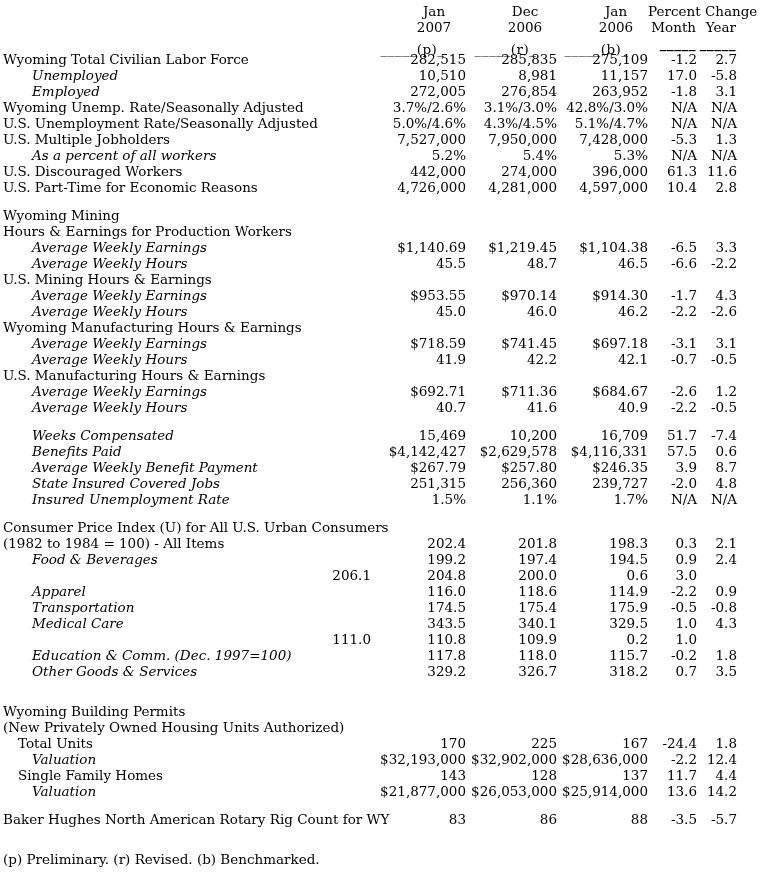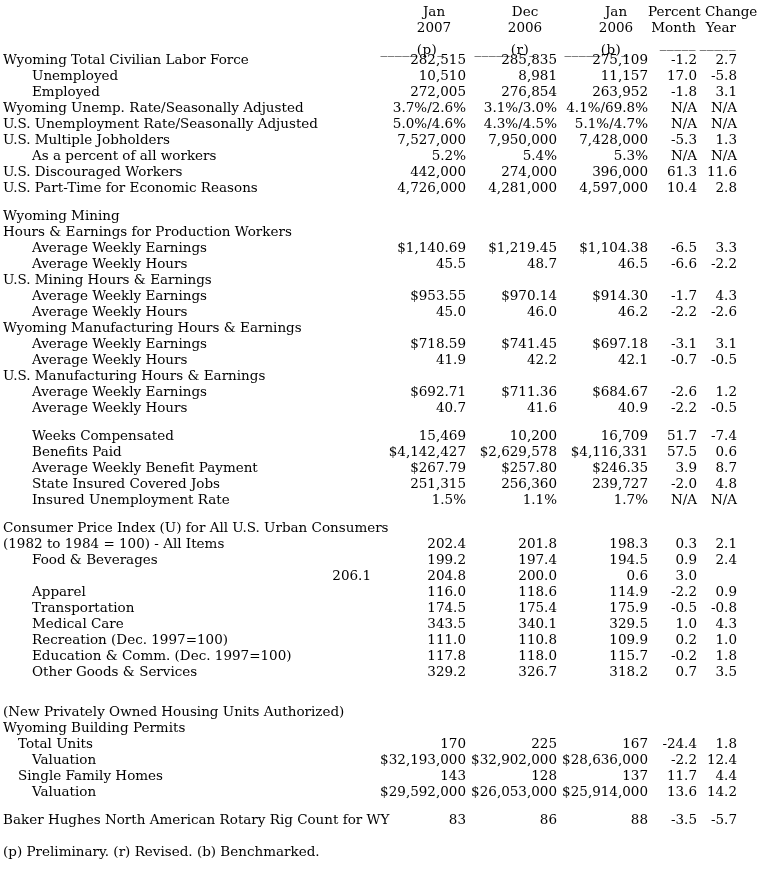--- a/index.html
+++ b/index.html
@@ -24,38 +24,38 @@
   .row {
     display: grid;
     grid-template-columns: 368px 95px 91px 91px 49px 40px;
     height: 16px;
     white-space: nowrap;
   }
   .cell { overflow: visible; white-space: nowrap; }
   .label { text-align: left; }
   .num   { text-align: right; }
   .ind1 { padding-left: 15px; display: inline-block; text-align: center; }
-  .ind2 { padding-left: 29px; display: inline-block; }
+  .ind2 { padding-left: 29px; display: inline-block; font-style: italic; }
   .ind0 { padding-left: 0; display: inline-block; }
   
   .hdr .num span.cbox {
     display: inline-block;
     width: 64px;
     text-align: center;
   }
   .pct-span {
     grid-column: 5 / 7;
     text-align: center;
     white-space: nowrap;
   }
   .note-cell { text-align: center; padding-right: 12px; letter-spacing: 0.5px; margin-top: 6px; }
-  .note-sm   { text-align: right; padding-right: 1px;  letter-spacing: 0.5px; }
+  .note-sm   { text-align: right; padding-right: 1px;  letter-spacing: 0.5px; font-weight: bold; }
   .my-cell   { text-align: right; padding-right: 1px; }
   .spacer { height: 12px; }
-  .footnote { margin-top: 4px; height: 16px; white-space: nowrap; }
+  .footnote { margin-top: 12px; height: 16px; white-space: nowrap; }
 </style>
 </head>
 <body>
 
 <div class="doc">
 
   <div class="row hdr">
     <div class="cell label"></div>
     <div class="cell num"><span class="cbox">Jan</span></div>
     <div class="cell num"><span class="cbox">Dec</span></div>
@@ -106,21 +106,21 @@
     <div class="cell num">276,854</div>
     <div class="cell num">263,952</div>
     <div class="cell num">-1.8</div>
     <div class="cell num">3.1</div>
   </div>
 
   <div class="row">
     <div class="cell label"><span class="lbl ind0">Wyoming Unemp. Rate/Seasonally Adjusted</span></div>
     <div class="cell num">3.7%/2.6%</div>
     <div class="cell num">3.1%/3.0%</div>
-    <div class="cell num">4.1%/69.8%</div>
+    <div class="cell num">42.8%/3.0%</div>
     <div class="cell num">N/A</div>
     <div class="cell num">N/A</div>
   </div>
 
   <div class="row">
     <div class="cell label"><span class="lbl ind0">U.S. Unemployment Rate/Seasonally Adjusted</span></div>
     <div class="cell num">5.0%/4.6%</div>
     <div class="cell num">4.3%/4.5%</div>
     <div class="cell num">5.1%/4.7%</div>
     <div class="cell num">N/A</div>
@@ -382,21 +382,20 @@
   <div class="row">
     <div class="cell label"><span class="lbl ind2">Medical Care</span></div>
     <div class="cell num">343.5</div>
     <div class="cell num">340.1</div>
     <div class="cell num">329.5</div>
     <div class="cell num">1.0</div>
     <div class="cell num">4.3</div>
   </div>
 
   <div class="row">
-    <div class="cell label"><span class="lbl ind2">Recreation (Dec. 1997=100)</span></div>
     <div class="cell num">111.0</div>
     <div class="cell num">110.8</div>
     <div class="cell num">109.9</div>
     <div class="cell num">0.2</div>
     <div class="cell num">1.0</div>
   </div>
 
   <div class="row">
     <div class="cell label"><span class="lbl ind2">Education &amp; Comm. (Dec. 1997=100)</span></div>
     <div class="cell num">117.8</div>
@@ -410,30 +409,30 @@
     <div class="cell label"><span class="lbl ind2">Other Goods &amp; Services</span></div>
     <div class="cell num">329.2</div>
     <div class="cell num">326.7</div>
     <div class="cell num">318.2</div>
     <div class="cell num">0.7</div>
     <div class="cell num">3.5</div>
   </div>
 <div class="spacer"></div>
 <div class="spacer"></div>
   <div class="row">
+    <div class="cell label"><span class="lbl ind0">Wyoming Building Permits</span></div>
+    <div class="cell num"></div>
+    <div class="cell num"></div>
+    <div class="cell num"></div>
+    <div class="cell num"></div>
+    <div class="cell num"></div>
+  </div>
+
+  <div class="row">
     <div class="cell label"><span class="lbl ind0">(New Privately Owned Housing Units Authorized)</span></div>
-    <div class="cell num"></div>
-    <div class="cell num"></div>
-    <div class="cell num"></div>
-    <div class="cell num"></div>
-    <div class="cell num"></div>
-  </div>
-
-  <div class="row">
-    <div class="cell label"><span class="lbl ind0">Wyoming Building Permits</span></div>
     <div class="cell num"></div>
     <div class="cell num"></div>
     <div class="cell num"></div>
     <div class="cell num"></div>
     <div class="cell num"></div>
   </div>
 
   <div class="row">
     <div class="cell label"><span class="lbl ind1">Total Units</span></div>
     <div class="cell num">170</div>
@@ -456,21 +455,21 @@
     <div class="cell label"><span class="lbl ind1">Single Family Homes</span></div>
     <div class="cell num">143</div>
     <div class="cell num">128</div>
     <div class="cell num">137</div>
     <div class="cell num">11.7</div>
     <div class="cell num">4.4</div>
   </div>
 
   <div class="row">
     <div class="cell label"><span class="lbl ind2">Valuation</span></div>
-    <div class="cell num">$29,592,000</div>
+    <div class="cell num">$21,877,000</div>
     <div class="cell num">$26,053,000</div>
     <div class="cell num">$25,914,000</div>
     <div class="cell num">13.6</div>
     <div class="cell num">14.2</div>
   </div>
 <div class="spacer"></div>
   <div class="row">
     <div class="cell label"><span class="lbl ind0">Baker Hughes North American Rotary Rig Count for WY</span></div>
     <div class="cell num">83</div>
     <div class="cell num">86</div>

